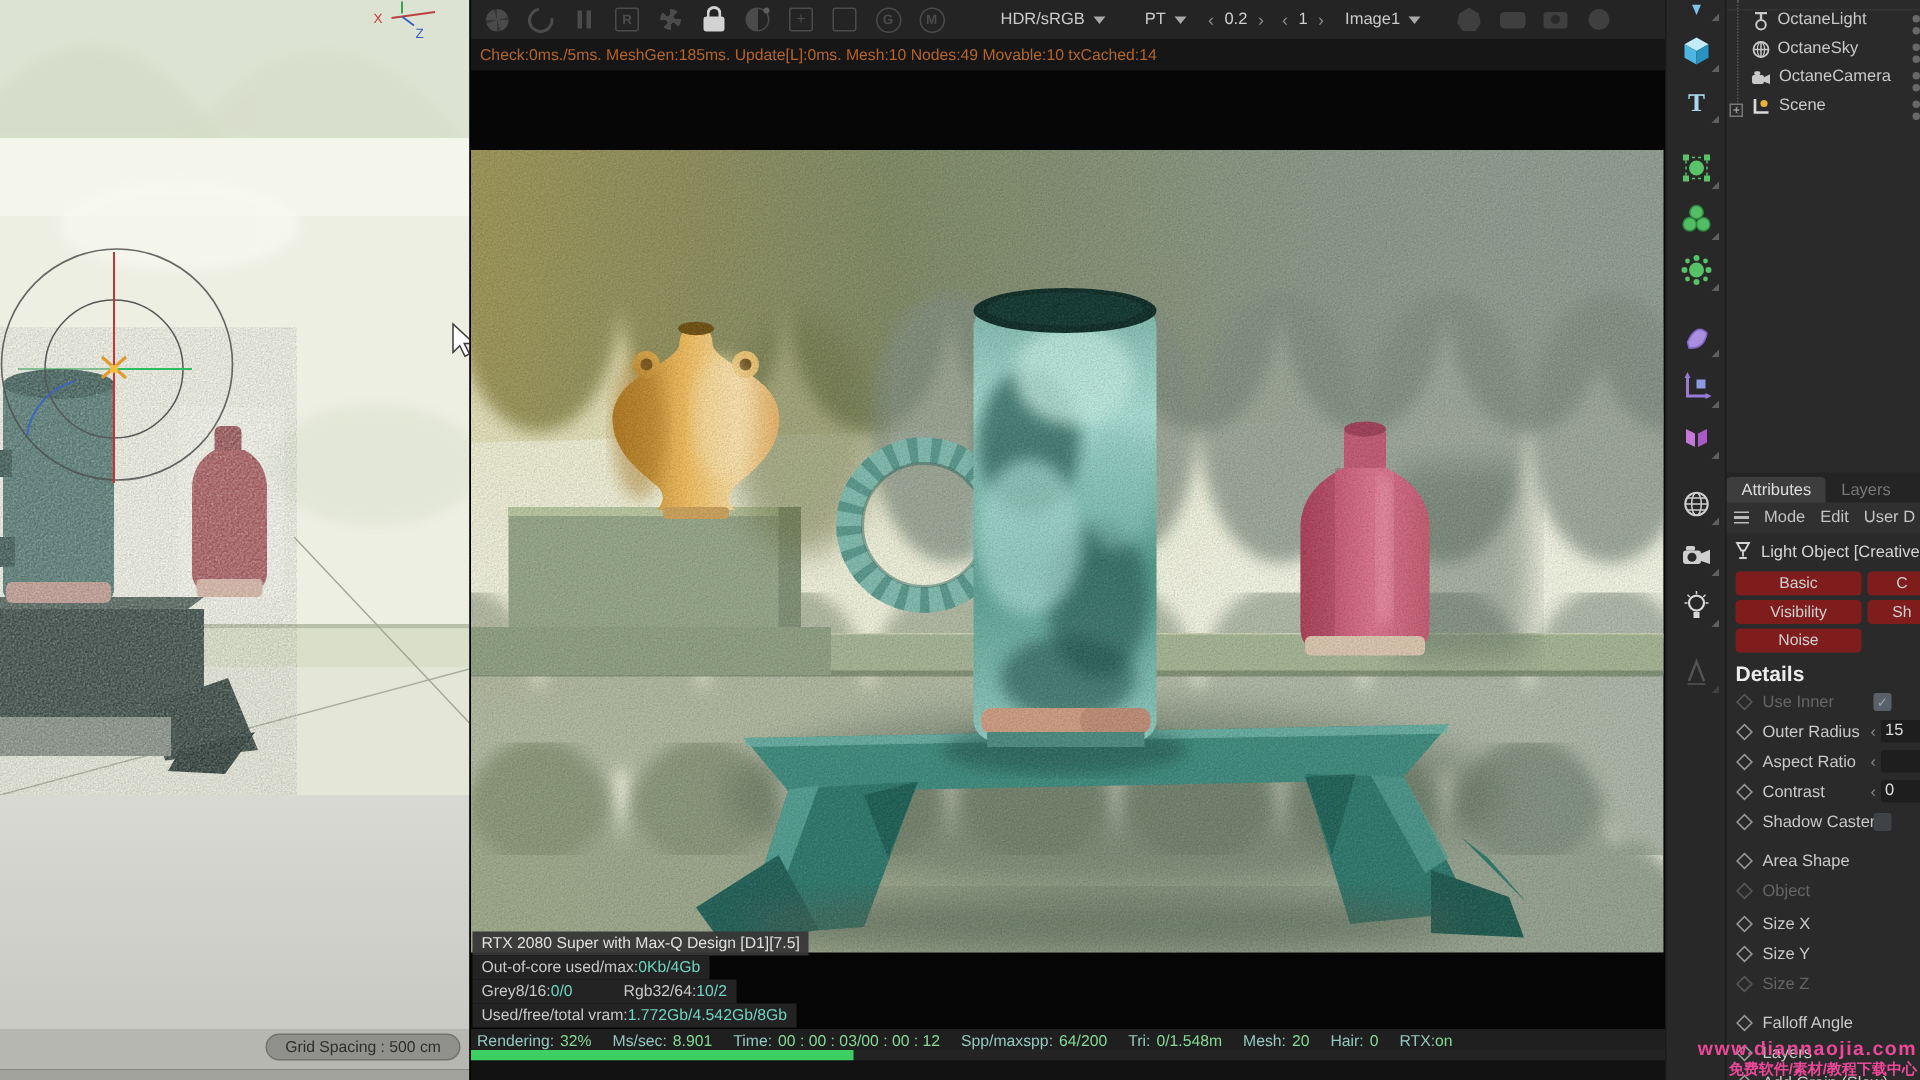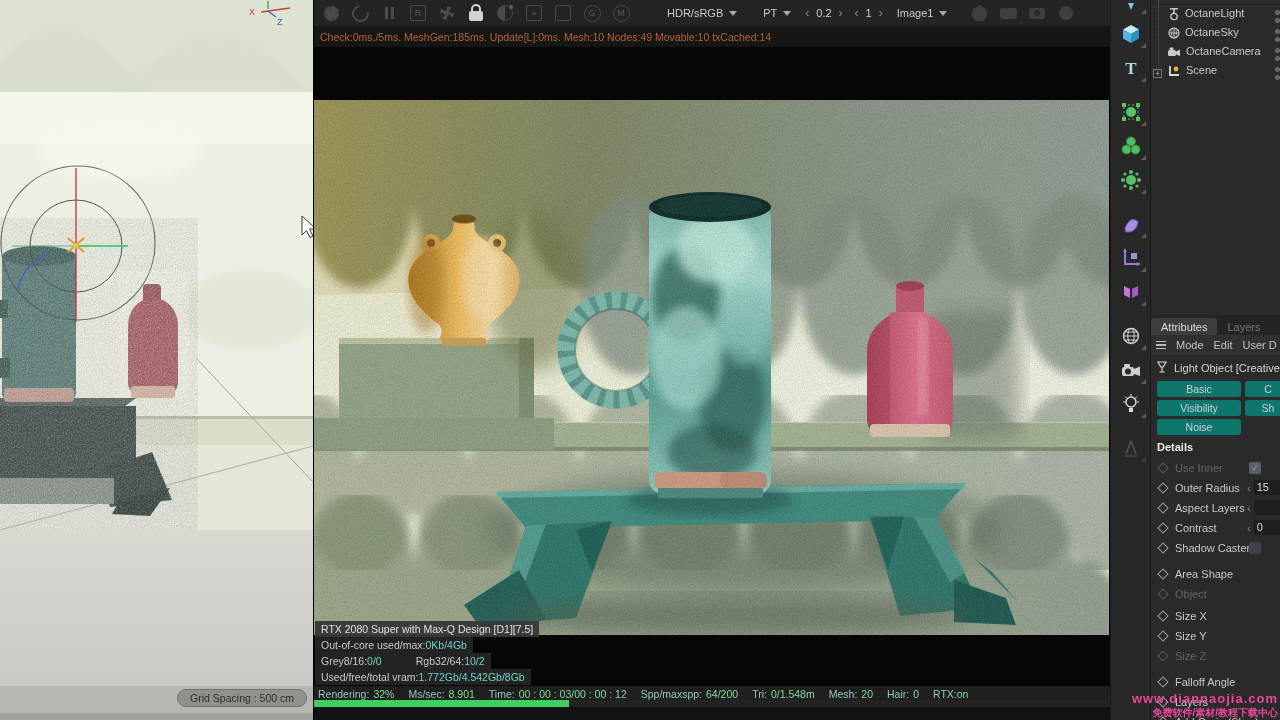--- a/index.html
+++ b/index.html
@@ -97,25 +97,25 @@
   .tab.active{background:#3d3d3d;color:#ddd;border-radius:3px 3px 0 0;}
   .tab.idle{color:#777;}
   .attr-menu{position:absolute;left:0;top:335px;width:130px;height:20px;display:flex;align-items:center;gap:10px;
     padding-left:5px;font-size:11px;color:#c4c4c4;background:#303030;}
   .ham{display:flex;flex-direction:column;gap:2px;}
   .ham i{width:10px;height:1.5px;background:#bbb;display:block;}
   .attr-obj{position:absolute;left:0;top:357px;width:130px;height:22px;display:flex;align-items:center;gap:6px;
     padding-left:4px;font-size:11px;color:#d5d5d5;white-space:nowrap;}
   .secs{position:absolute;left:0;top:381px;width:140px;}
   .secrow{display:flex;gap:4px;margin:0 0 3px 6px;}
-  .secbtn{background:#0f766e;border-radius:3px;height:16px;line-height:16px;font-size:10.5px;color:#cfcfcf;
+  .secbtn{background:#7f1d1d;border-radius:3px;height:16px;line-height:16px;font-size:10.5px;color:#cfcfcf;
     text-align:center;}
   .secbtn.w1{width:84px;}
   .secbtn.w2{width:46px;}
-  .details-h{position:absolute;left:6px;top:441px;font-size:11px;font-weight:bold;color:#ececec;}
+  .details-h{position:absolute;left:6px;top:441px;font-size:14px;font-weight:bold;color:#ececec;}
   .drows{position:absolute;left:0;top:458px;width:130px;}
   .d-row{position:relative;height:20px;display:flex;align-items:center;padding-left:8px;font-size:11px;color:#c9c9c9;}
   .gap6{margin-top:6px;} .gap2{margin-top:2px;}
   .diamond{width:6px;height:6px;border:1px solid #9a9a9a;transform:rotate(45deg);margin-right:8px;flex:0 0 auto;}
   .diamond.grey{border-color:#585858;}
   .d-label.greyed{color:#656565;}
   .d-widget{position:absolute;left:96px;top:2px;display:flex;align-items:center;gap:3px;}
   .steparr{color:#8a8a8a;font-size:11px;}
   .field{background:#1e1e1e;border-radius:2px;height:15px;line-height:15px;min-width:26px;padding:0 3px;color:#ddd;}
   .checkbox{position:absolute;left:98px;top:4px;width:12px;height:12px;border-radius:2px;background:#3f4247;}
@@ -778,21 +778,21 @@
       <div class="d-row">
         <span class="diamond"></span>
         <span class="d-label">Outer Radius</span>
         <span class="d-widget">
             <span class="steparr">‹</span>
           <span class="field">15</span>
           </span>
       </div>
       <div class="d-row">
         <span class="diamond"></span>
-        <span class="d-label">Aspect Layers</span>
+        <span class="d-label">Aspect Ratio</span>
         <span class="d-widget">
             <span class="steparr">‹</span>
           <span class="field"></span>
           </span>
       </div>
       <div class="d-row">
         <span class="diamond"></span>
         <span class="d-label">Contrast</span>
         <span class="d-widget">
             <span class="steparr">‹</span>

